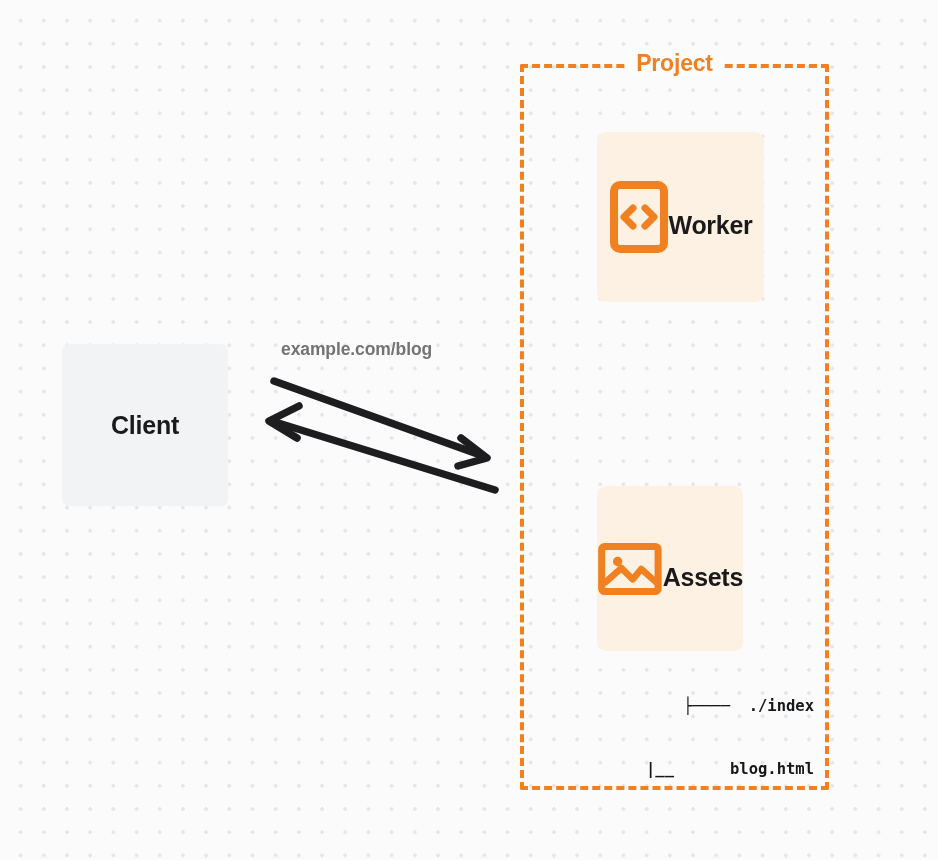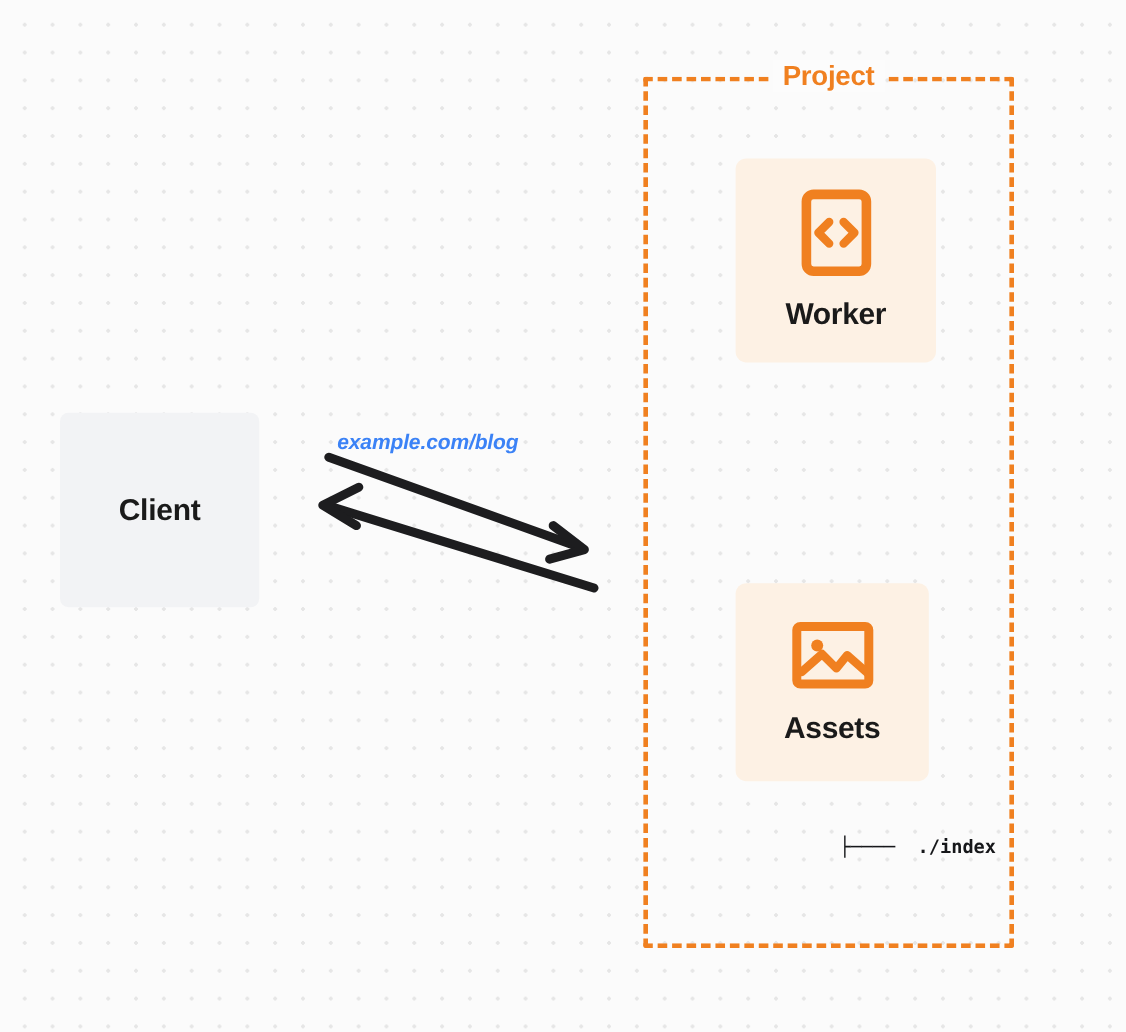--- a/index.html
+++ b/index.html
@@ -20,64 +20,63 @@
   }
 
   .canvas {
     position: absolute;
     inset: 0;
   }
 
   
   .client-node {
     position: absolute;
-    left: 50px;
+    left: 62px;
     top: 344px;
     width: 166px;
     height: 162px;
     background: #f2f3f5;
     border-radius: 7px;
     display: flex;
     align-items: center;
     justify-content: center;
   }
   .client-label {
     font-size: 25px;
     font-weight: bold;
     color: #1a1a1a;
     letter-spacing: -0.2px;
   }
 
   
   .url-label {
     position: absolute;
     left: 281px;
-    top: 358px;
+    top: 339px;
     font-size: 17.5px;
     font-weight: bold;
-    color: #3b82f6;
+    color: #737373;
     letter-spacing: -0.1px;
     white-space: nowrap;
-    font-style: italic;
   }
 
   
   .arrows-svg {
     position: absolute;
     left: 255px;
     top: 360px;
     width: 250px;
     height: 150px;
     overflow: visible;
   }
 
   
   .project-group {
     position: absolute;
-    left: 536px;
+    left: 520px;
     top: 64px;
     width: 309px;
     height: 726px;
     border: 4px dashed #f08020;
     border-radius: 2px;
   }
   .project-title {
     position: absolute;
     left: 50%;
     top: -4px;
@@ -90,34 +89,34 @@
     letter-spacing: -0.2px;
     white-space: nowrap;
   }
 
   
   .service-card {
     position: absolute;
     background: #fdf1e4;
     border-radius: 9px;
     display: flex;
-    flex-direction: column;
+    flex-direction: row;
     align-items: center;
     justify-content: center;
   }
   .card-worker {
     left: 73px;
     top: 64px;
     width: 167px;
     height: 170px;
   }
   .card-assets {
     left: 73px;
     top: 418px;
-    width: 161px;
+    width: 146px;
     height: 165px;
   }
   .card-icon {
     display: block;
   }
   .card-label {
     margin-top: 17px;
     font-size: 25px;
     font-weight: bold;
     color: #1a1a1a;
@@ -180,17 +179,18 @@
       <svg class="card-icon" width="70" height="60" viewBox="0 0 70 60">
         <rect x="5" y="6" width="60" height="48" rx="3" ry="3" fill="none" stroke="#f08020" stroke-width="7.5"></rect>
         <circle cx="22" cy="22" r="5" fill="#f08020"></circle>
         <polyline points="9,44 26,29 38,41 47,30 64,45" fill="none" stroke="#f08020" stroke-width="7" stroke-linecap="round" stroke-linejoin="round"></polyline>
       </svg>
       <span class="card-label">Assets</span>
     </div>
 
     <div class="file-tree">
       <span class="file-tree-line">├────  ./index</span>
+      <span class="file-tree-line">   |__      blog.html</span>
       
     </div>
   </div>
 
 </div>
 
 </body></html>

